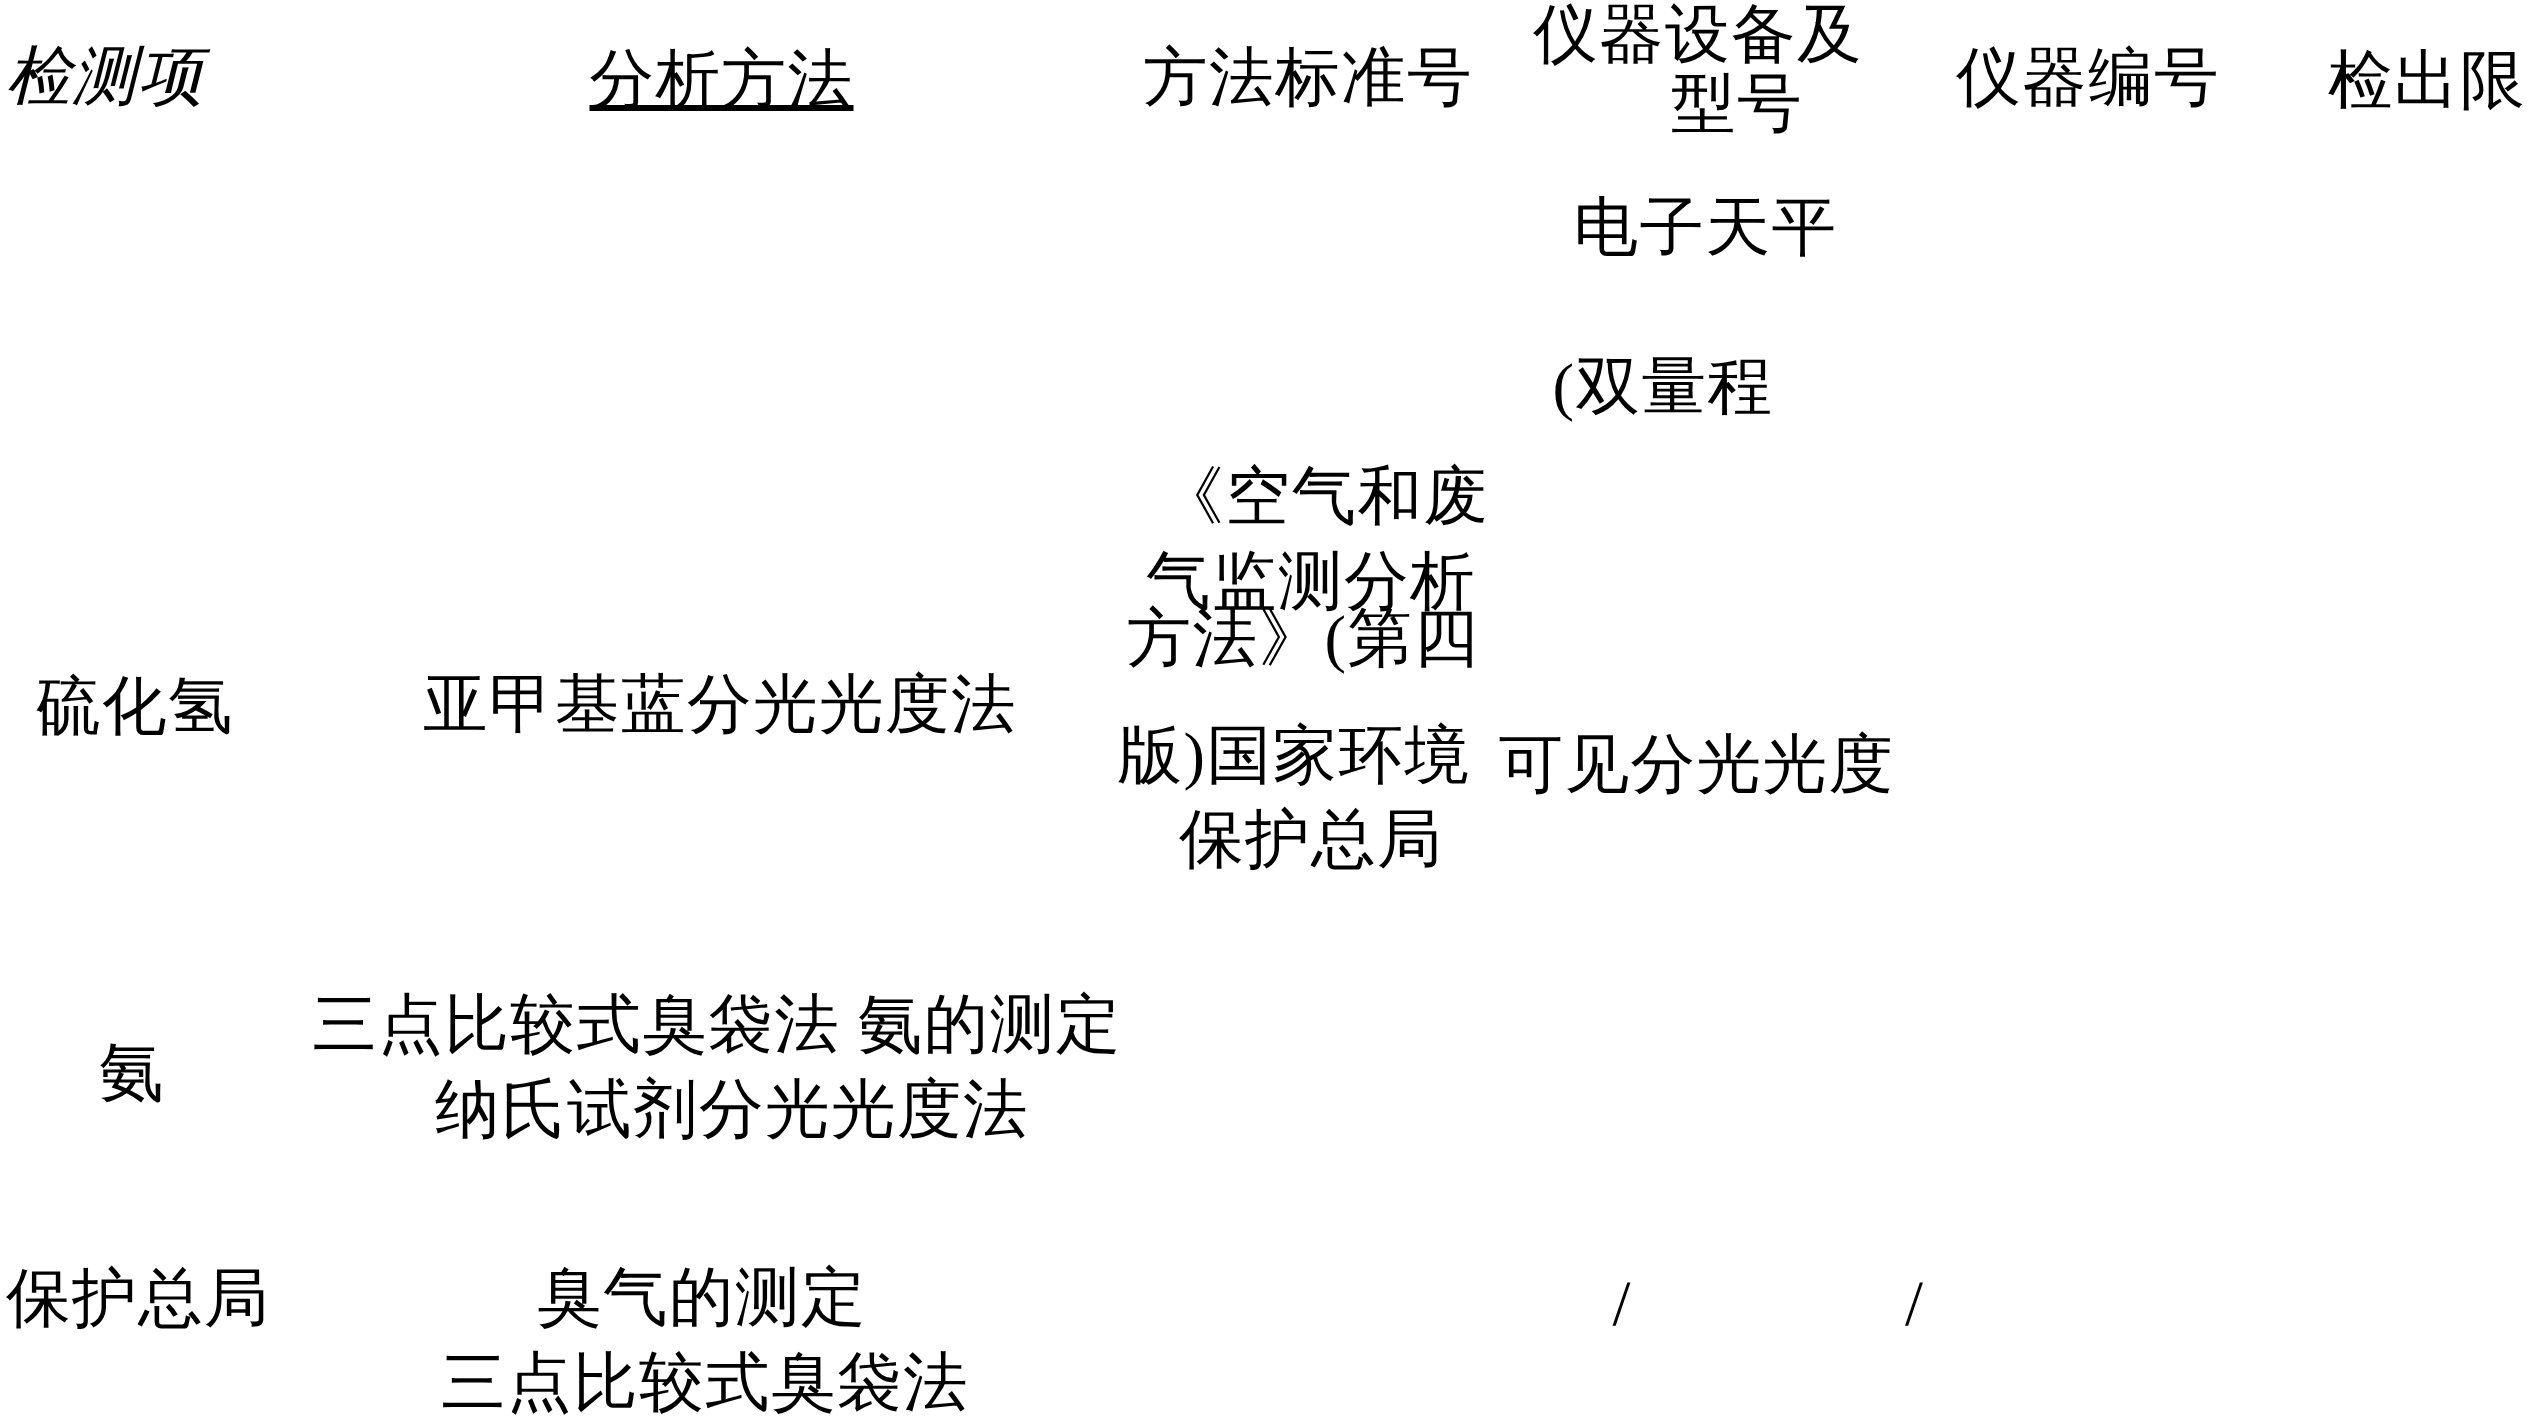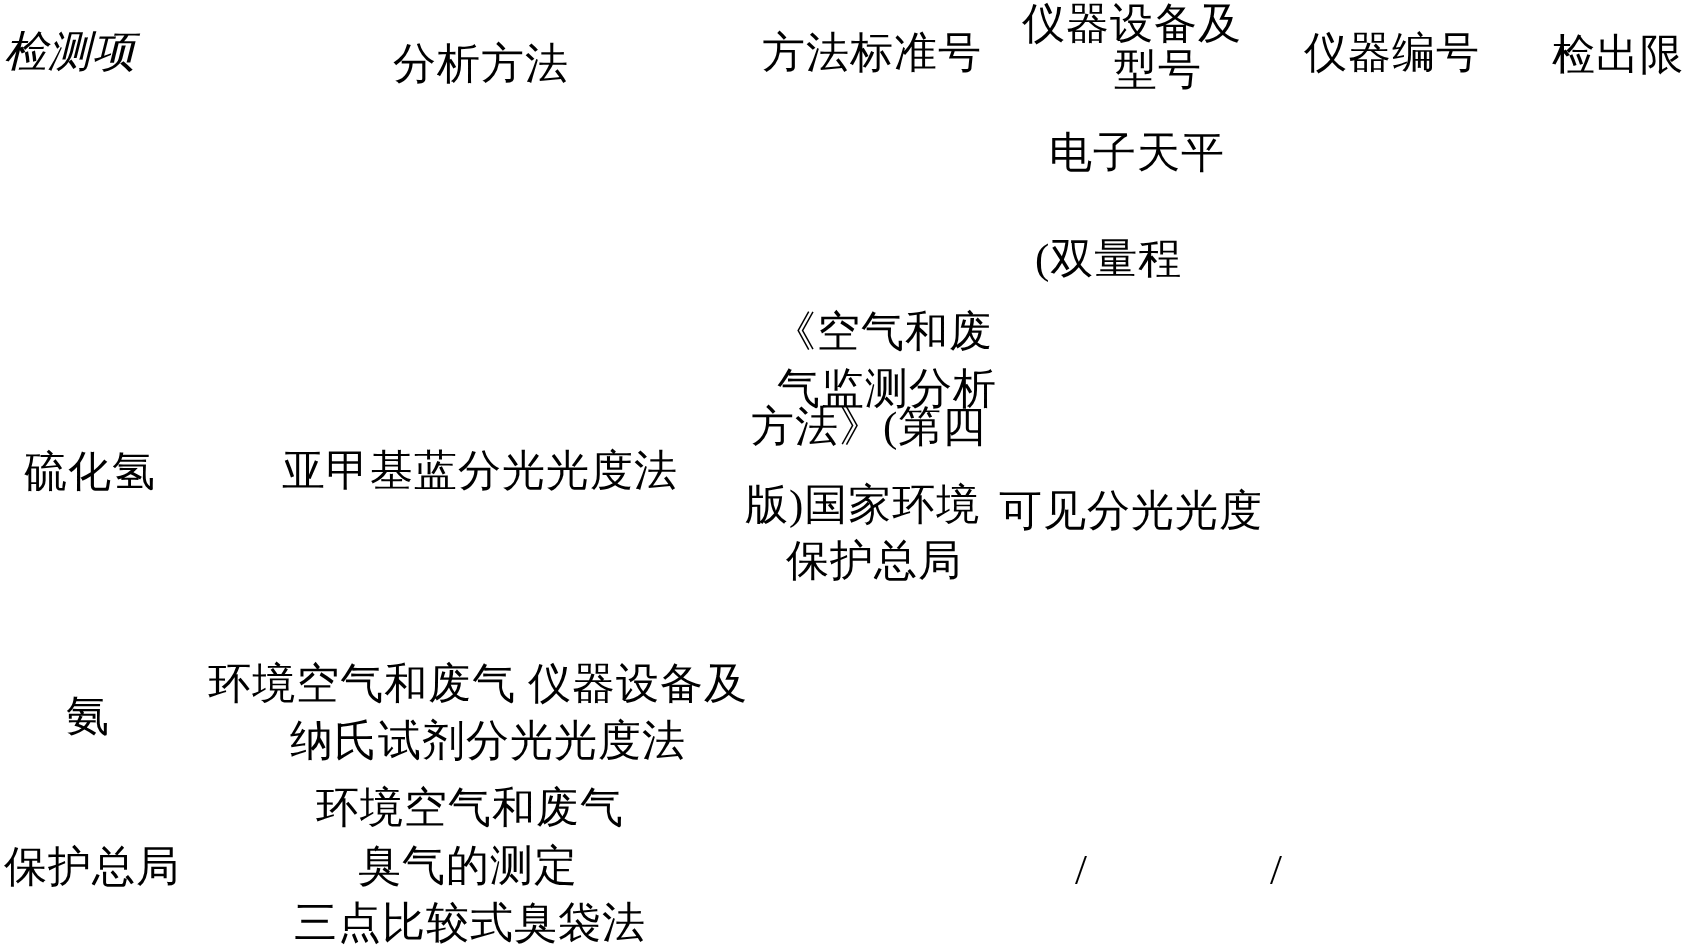--- a/index.html
+++ b/index.html
@@ -21,35 +21,35 @@
     white-space: pre;
     font-size: 43px;
     line-height: 1;
     letter-spacing: 1px;
     color: #000000;
   }
   .ctr { transform: translateX(-50%); }
 
   
   .l-h-item     { left: 4px;    top: 30px; font-style: italic; }
-  .l-h-method   { left: 393px;  top: 42px; }
+  .l-h-method   { left: 393px;  top: 32px; text-decoration: underline; }
   .l-h-standard { left: 762px;  top: 31px; }
   .l-h-inst1    { left: 1022px; top: 2px;  }
   .l-h-inst2    { left: 1086px; top: 48px; margin-left: 28px; }
   .l-h-instno   { left: 1304px; top: 31px; }
   .l-h-limit    { left: 1552px; top: 33px; }
 
   
   .l-inst-1 { left: 1049px; top: 131px; }
   .l-inst-2 { left: 1035px; top: 237px; }
   .l-inst-3 { left: 999px;  top: 489px; }
 
   
   .l-std-1 { left: 773px; top: 310px; }
-  .l-std-2 { left: 764px; top: 367px; margin-left: 13px; }
+  .l-std-2 { left: 764px; top: 367px; }
   .l-std-3 { left: 751px; top: 405px; }
   .l-std-4 { left: 745px; top: 483px; }
   .l-std-5 { left: 786px; top: 539px; }
 
   
   .l-r1-item   { left: 24px;  top: 450px; }
   .l-r1-method { left: 282px; top: 449px; }
 
   
   .l-r2-item { left: 66px;  top: 694px; }
@@ -84,23 +84,22 @@
   <div class="line l-std-1">《空气和废</div>
   <div class="line l-std-2">气监测分析</div>
   <div class="line l-std-3">方法》(第四</div>
   <div class="line l-std-4">版)国家环境</div>
   <div class="line l-std-5">保护总局</div>
 
   <div class="line l-r1-item">硫化氢</div>
   <div class="line l-r1-method">亚甲基蓝分光光度法</div>
 
   <div class="line l-r2-item">氨</div>
-  <div class="line ctr l-r2-m1">环境空气和废气 仪器设备及</div>
+  <div class="line ctr l-r2-m1">三点比较式臭袋法 氨的测定</div>
   <div class="line ctr l-r2-m2">纳氏试剂分光光度法</div>
 
   <div class="line l-r3-item">保护总局</div>
-  <div class="line ctr l-r3-m1">环境空气和废气</div>
   <div class="line ctr l-r3-m2">臭气的测定</div>
   <div class="line ctr l-r3-m3">三点比较式臭袋法</div>
   <div class="line l-r3-inst">/</div>
   <div class="line l-r3-instno">/</div>
 
 </div>
 
 </body></html>

